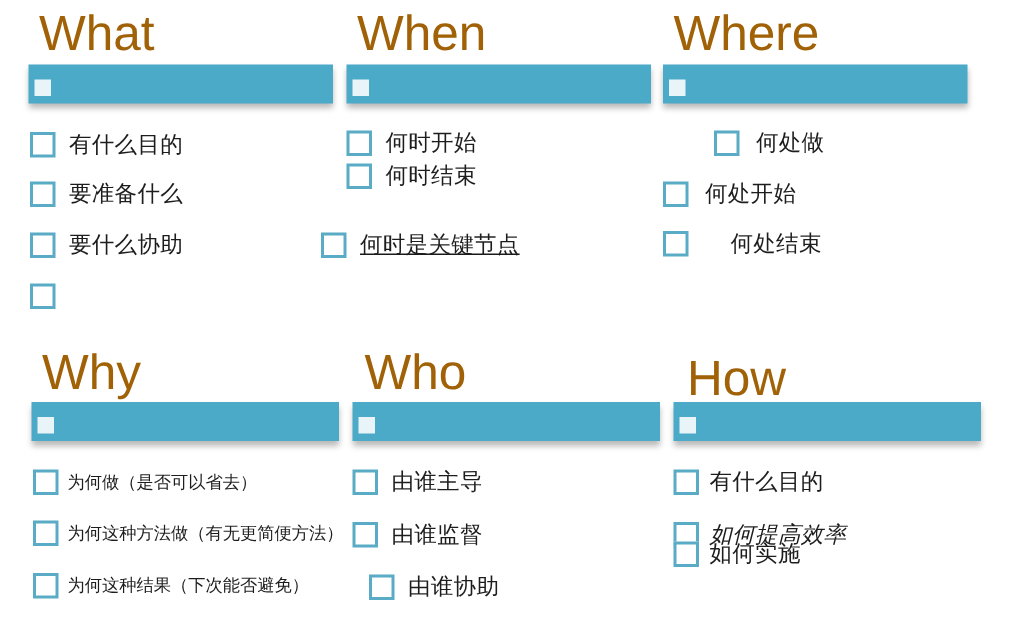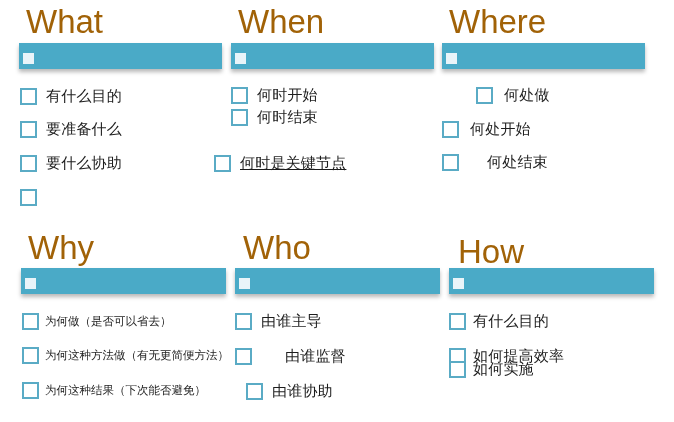--- a/index.html
+++ b/index.html
@@ -137,40 +137,40 @@
 
 <div class="section">
   <div class="title" style="left:243px;top:231px;">Who</div>
   <div class="bar" style="left:235px;top:268px;width:205px;">
     <div class="bar-box"></div>
   </div>
   <div class="item" style="left:235px;top:312px;">
     <span class="cb"></span>
     <span class="label">由谁主导</span>
   </div>
-  <div class="item" style="left:235px;top:347px;gap:24px;">
+  <div class="item" style="left:235px;top:347px;">
     <span class="cb"></span>
     <span class="label">由谁监督</span>
   </div>
   <div class="item" style="left:246px;top:382px;">
     <span class="cb"></span>
     <span class="label">由谁协助</span>
   </div>
 </div>
 
 <div class="section">
   <div class="title" style="left:458px;top:235px;">How</div>
   <div class="bar" style="left:449px;top:268px;width:205px;">
     <div class="bar-box"></div>
   </div>
   <div class="item" style="left:449px;top:312px;">
     <span class="cb"></span>
     <span class="label" style="margin-left:7px;">有什么目的</span>
   </div>
   <div class="item" style="left:449px;top:347px;">
     <span class="cb"></span>
-    <span class="label" style="margin-left:7px;">如何提高效率</span>
+    <span class="label" style="margin-left:7px;font-style:italic;">如何提高效率</span>
   </div>
   <div class="item" style="left:449px;top:360px;justify-content:space-between;">
     <span class="cb"></span>
     <span class="label" style="margin-left:7px;">如何实施</span>
   </div>
 </div>
 
 </body></html>

